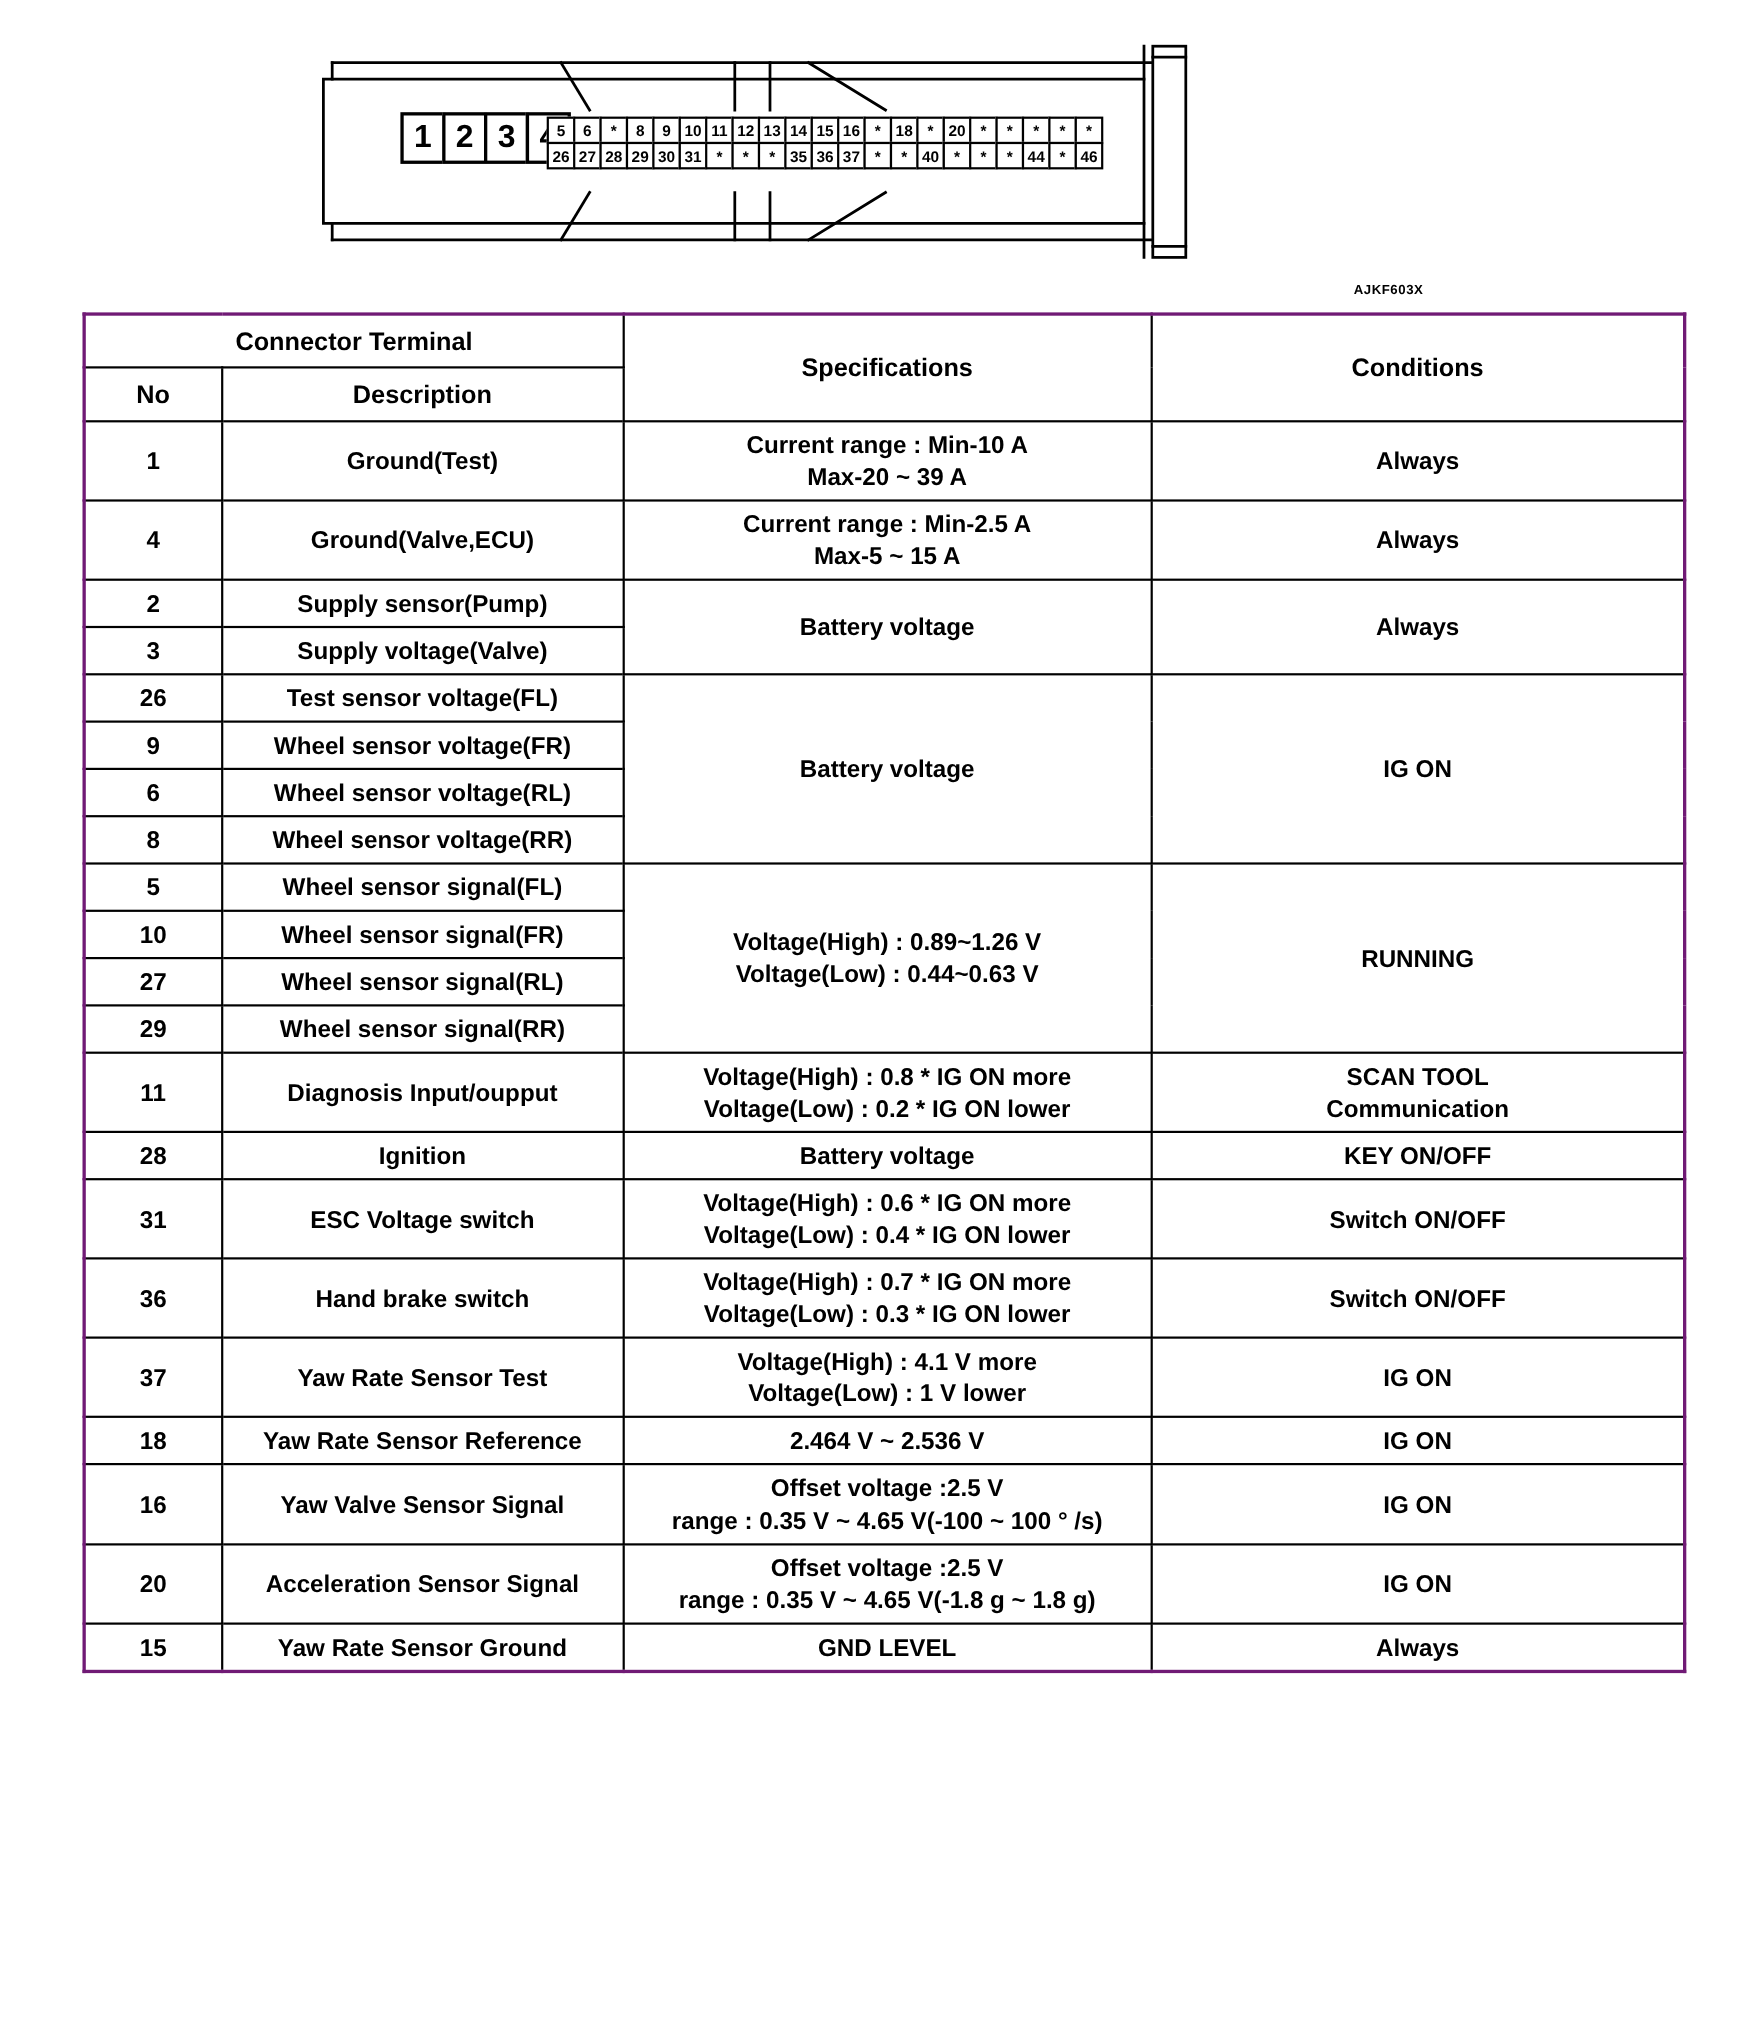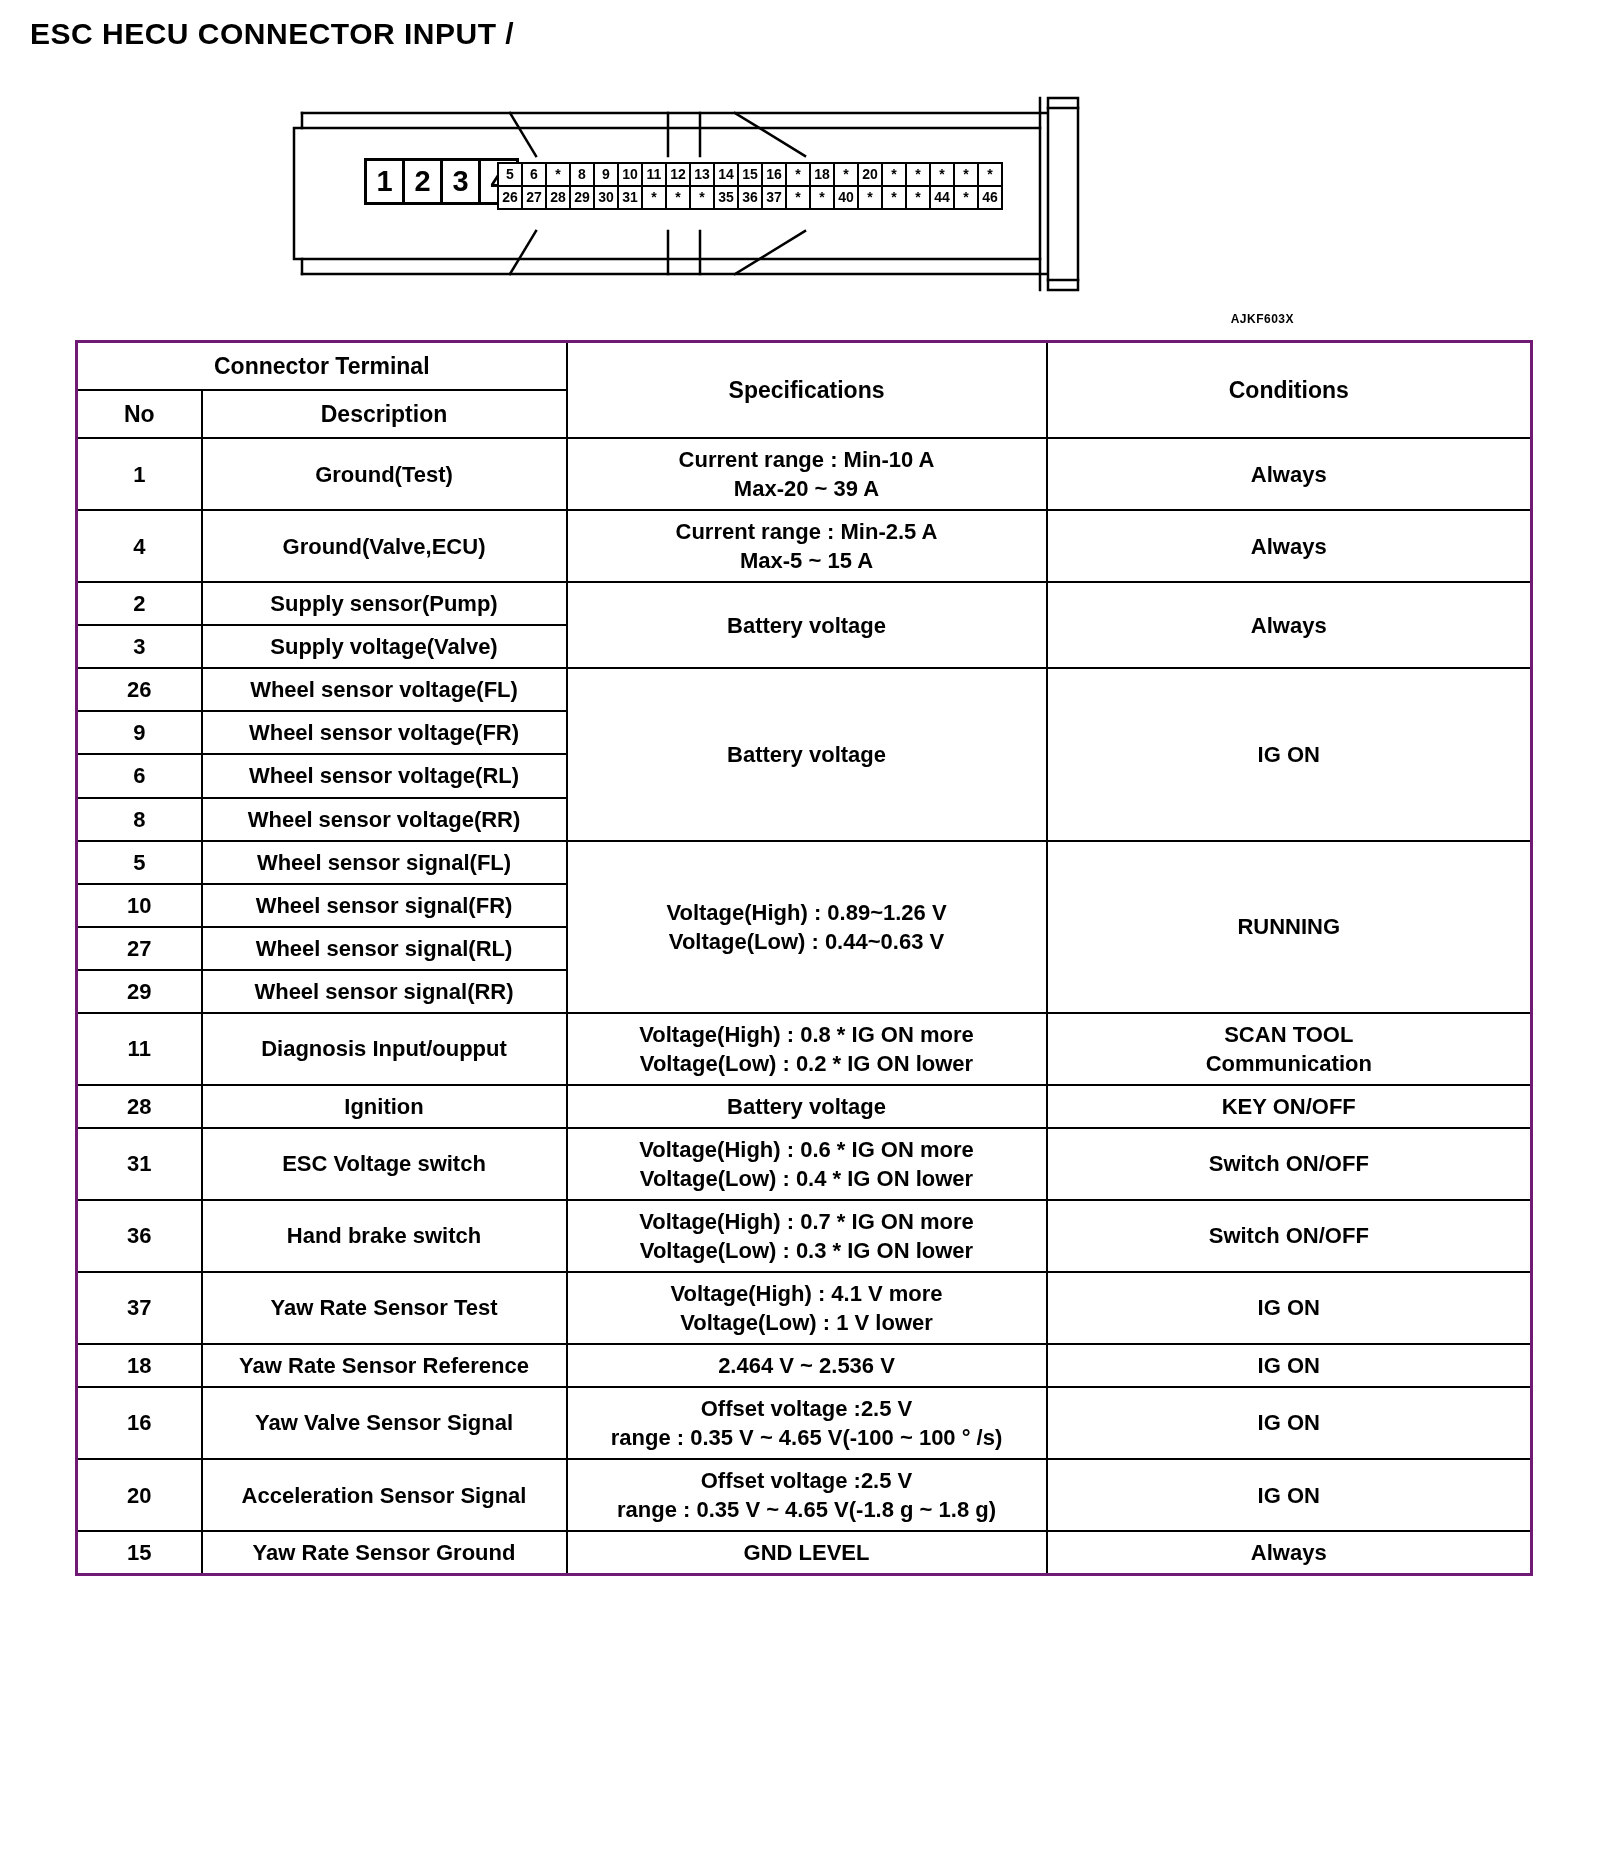--- a/index.html
+++ b/index.html
@@ -63,21 +63,20 @@
     overflow: hidden;
   }
   .spec-table thead th { font-size: 23px; padding: 8px 8px; }
   .spec-table thead tr:first-child th { height: 42px; }
   .spec-table thead tr:last-child th { height: 40px; }
 </style>
 </head>
 <body>
 
 <div class="title">
-  <div>ESC HECU CONNECTOR INPUT /</div>
 </div>
 
 <div class="diagram">
   <svg class="connector-svg" width="810" height="196" viewBox="0 0 810 196" fill="none" stroke="#000" stroke-width="2.5" stroke-linecap="square">
 
     <path d="M14 17 H758"></path>
     <path d="M14 178 H758"></path>
 
     <path d="M14 32 H752"></path>
     <path d="M14 163 H752"></path>
@@ -188,21 +187,21 @@
         <td>Supply sensor(Pump)</td>
         <td rowspan="2">Battery voltage</td>
         <td rowspan="2">Always</td>
       </tr>
       <tr>
         <td>3</td>
         <td>Supply voltage(Valve)</td>
       </tr>
       <tr>
         <td>26</td>
-        <td>Wheel sensor voltage(FL)</td>
+        <td>Test sensor voltage(FL)</td>
         <td rowspan="4">Battery voltage</td>
         <td rowspan="4">IG ON</td>
       </tr>
       <tr>
         <td>9</td>
         <td>Wheel sensor voltage(FR)</td>
       </tr>
       <tr>
         <td>6</td>
         <td>Wheel sensor voltage(RL)</td>

